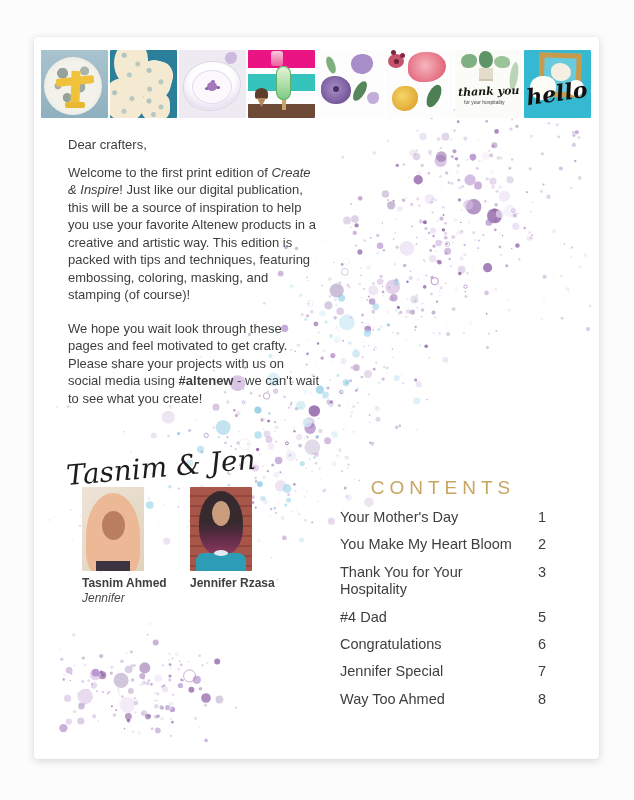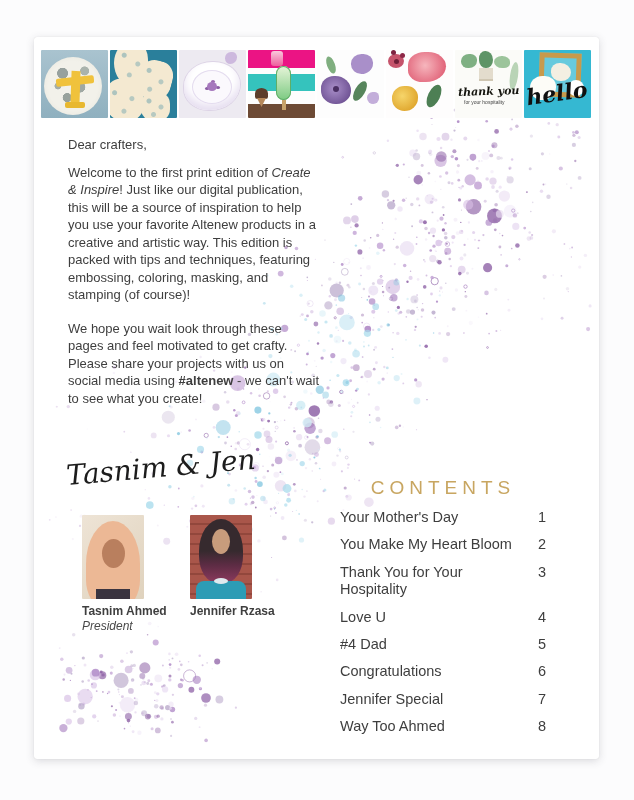--- a/index.html
+++ b/index.html
@@ -87,21 +87,21 @@
           font-size:13px;line-height:17.5px;color:#3e3e3e;}
   .letter p{margin:0 0 16px 0;}
   .salutation{margin-bottom:10px;}
   .letter em{font-style:italic;}
   .letter strong{font-weight:700;}
 
   .signature{position:absolute;left:32px;top:413px;z-index:1;width:210px;
              font:italic 28px "DejaVu Serif",serif;color:#1c1c1c;transform:rotate(-5deg);}
 
   
-  .people{position:absolute;left:48px;top:478px;display:flex;gap:24px;z-index:1;}
+  .people{position:absolute;left:48px;top:450px;display:flex;gap:24px;z-index:1;}
   .person{width:84px;}
   .photo{position:relative;width:62px;height:84px;overflow:hidden;border-radius:1px;}
   .photo i{position:absolute;display:block;}
   .ph1{background:linear-gradient(135deg,#eee4d6,#dfd2bd);}
   .ph1 .hijab{left:4px;top:6px;width:54px;height:86px;background:#ecb895;border-radius:55% 55% 35% 35%;}
   .ph1 .face{left:20px;top:24px;width:23px;height:29px;background:#b97f5e;border-radius:50%;}
   .ph1 .dress{left:14px;top:74px;width:34px;height:10px;background:#3a3440;}
   .ph2{background:repeating-linear-gradient(180deg,#a9564a 0 8px,#92473c 8px 10px);}
   .ph2 .hair{left:9px;top:4px;width:44px;height:64px;border-radius:50% 50% 42% 42%;
              background:linear-gradient(180deg,#362a2e 0 50%,#5d2c44 72%,#8c3a5e);}
@@ -1126,21 +1126,21 @@
     <div class="signature">Tasnim &amp; Jen</div>
 
     <div class="people">
       <div class="person">
         <div class="photo ph1">
           <i class="hijab"></i>
           <i class="face"></i>
           <i class="dress"></i>
         </div>
         <div class="person-name">Tasnim Ahmed</div>
-        <div class="person-title">President</div>
+        <div class="person-title">Jennifer</div>
       </div>
       <div class="person">
         <div class="photo ph2">
           <i class="hair"></i>
           <i class="face"></i>
           <i class="top"></i>
           <i class="collar"></i>
         </div>
         <div class="person-name">Jennifer Rzasa</div>
       </div>
@@ -1154,24 +1154,20 @@
       </div>
       <div class="toc-row">
         <span class="toc-title">You Make My Heart Bloom</span>
         <span class="toc-page">2</span>
       </div>
       <div class="toc-row">
         <span class="toc-title">Thank You for Your Hospitality</span>
         <span class="toc-page">3</span>
       </div>
       <div class="toc-row">
-        <span class="toc-title">Love U</span>
-        <span class="toc-page">4</span>
-      </div>
-      <div class="toc-row">
         <span class="toc-title">#4 Dad</span>
         <span class="toc-page">5</span>
       </div>
       <div class="toc-row">
         <span class="toc-title">Congratulations</span>
         <span class="toc-page">6</span>
       </div>
       <div class="toc-row">
         <span class="toc-title">Jennifer Special</span>
         <span class="toc-page">7</span>

